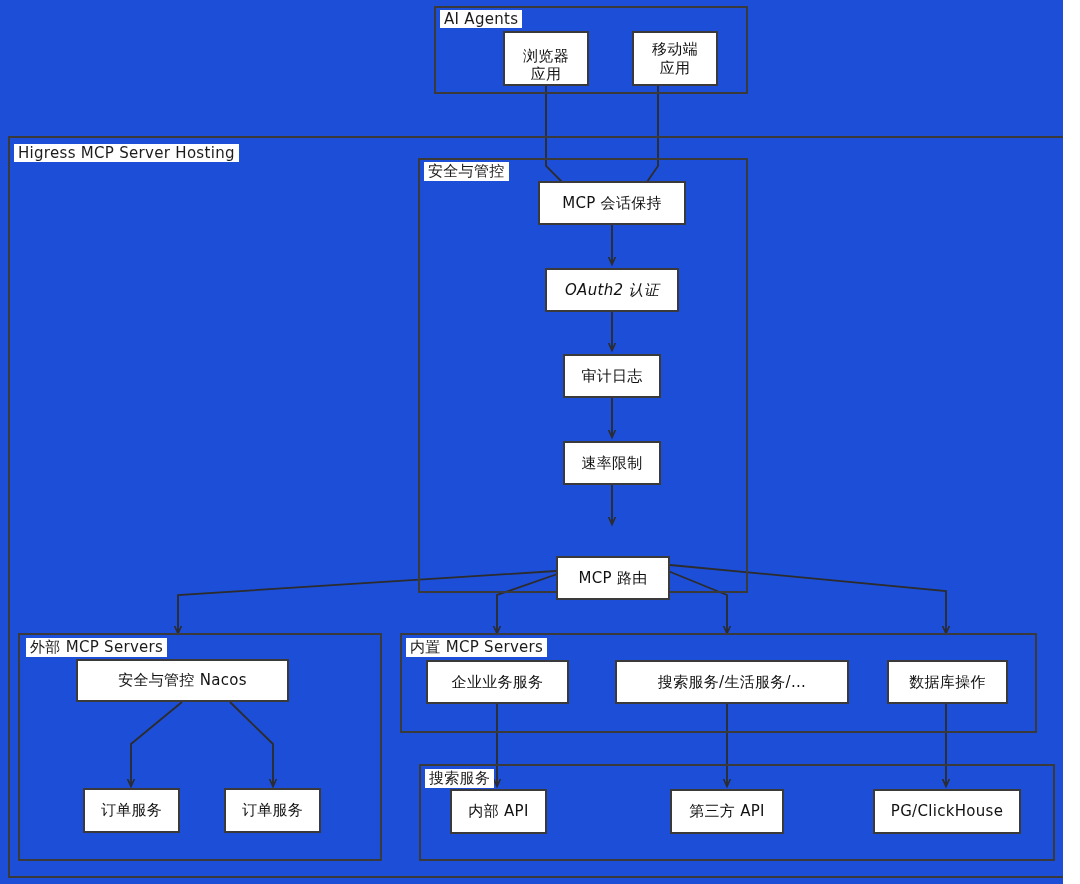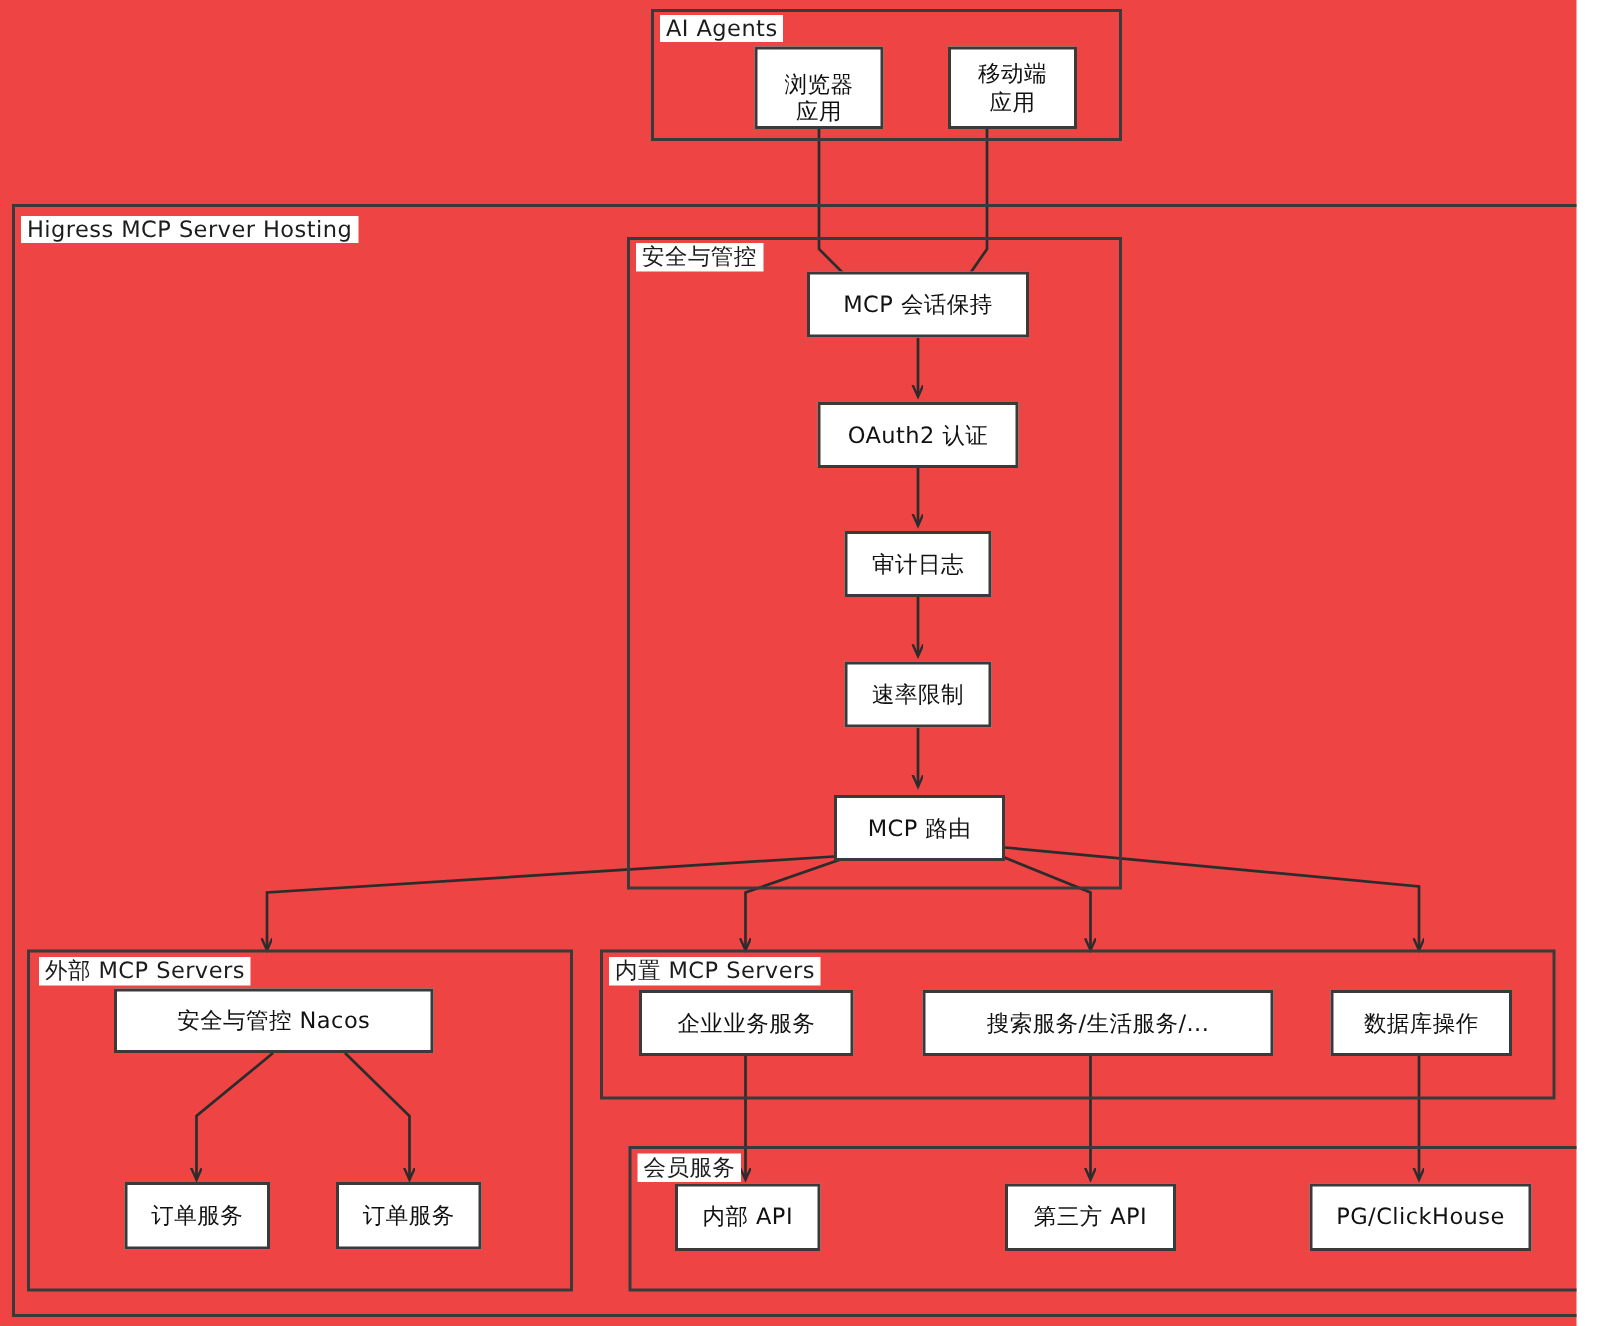--- a/index.html
+++ b/index.html
@@ -1,17 +1,17 @@
 <!DOCTYPE html>
 <html><head>
 <meta charset="utf-8">
 <style>
   html,body{margin:0;padding:0;background:#ffffff;}
   body{font-family:"DejaVu Sans","Liberation Sans",sans-serif;}
-  #stage{position:relative;width:1051px;height:884px;background:#ef4444;overflow:hidden;}
+  #stage{position:relative;width:1051px;height:884px;background:#1d4ed8;overflow:hidden;padding-left:12px;}
   svg#wires{position:absolute;left:0;top:0;width:1080px;height:884px;pointer-events:none;}
 
   .grp{position:absolute;border:2px solid #3a3a3a;background:transparent;box-sizing:border-box;}
   .grp-label{position:absolute;background:#ffffff;padding:0 4px;white-space:nowrap;
              font-size:15px;color:#1c1c1c;letter-spacing:.3px;}
 
   .node{position:absolute;border:2px solid #3a3a3a;background:#ffffff;box-sizing:border-box;
         display:flex;align-items:center;justify-content:center;text-align:center;
         font-size:15px;color:#111;line-height:1.25;letter-spacing:.3px;}
   .node.two-line{flex-direction:column;}
@@ -76,48 +76,48 @@
   </div>
 
   <div class="grp" style="left:8px;top:136px;width:1064px;height:742px;"></div>
   <div class="grp-label" style="left:14px;top:144px;">Higress MCP Server Hosting</div>
 
   <div class="grp" style="left:418px;top:158px;width:330px;height:435px;"></div>
   <div class="grp-label" style="left:424px;top:162px;">安全与管控</div>
 
   <div class="node" style="left:538px;top:181px;width:148px;height:44px;">MCP 会话保持</div>
 
-  <div class="node" style="left:545px;top:268px;width:134px;height:44px;">OAuth2 认证</div>
+  <div class="node" style="left:545px;top:268px;width:134px;height:44px;font-style:italic;">OAuth2 认证</div>
 
   <div class="node" style="left:563px;top:441px;width:98px;height:44px;">速率限制</div>
 
   <div class="node" style="left:563px;top:354px;width:98px;height:44px;">审计日志</div>
 
-  <div class="node" style="left:556px;top:530px;width:114px;height:44px;">MCP 路由</div>
+  <div class="node" style="left:556px;top:556px;width:114px;height:44px;">MCP 路由</div>
 
   <div class="grp" style="left:18px;top:633px;width:364px;height:228px;"></div>
   <div class="grp-label" style="left:26px;top:638px;">外部 MCP Servers</div>
 
   <div class="node" style="left:76px;top:659px;width:213px;height:43px;">安全与管控 Nacos</div>
 
   <div class="node" style="left:83px;top:788px;width:97px;height:45px;">订单服务</div>
 
   <div class="node" style="left:224px;top:788px;width:97px;height:45px;">订单服务</div>
 
   <div class="grp" style="left:400px;top:633px;width:637px;height:100px;"></div>
   <div class="grp-label" style="left:406px;top:638px;">内置 MCP Servers</div>
 
   <div class="node" style="left:426px;top:660px;width:143px;height:44px;">企业业务服务</div>
 
   <div class="node" style="left:615px;top:660px;width:234px;height:44px;">搜索服务/生活服务/...</div>
 
   <div class="node" style="left:887px;top:660px;width:121px;height:44px;">数据库操作</div>
 
   <div class="grp" style="left:419px;top:764px;width:636px;height:97px;"></div>
-  <div class="grp-label" style="left:425px;top:769px;">会员服务</div>
+  <div class="grp-label" style="left:425px;top:769px;">搜索服务</div>
 
   <div class="node" style="left:670px;top:789px;width:114px;height:45px;">第三方 API</div>
 
   <div class="node" style="left:450px;top:789px;width:97px;height:45px;">内部 API</div>
 
   <div class="node" style="left:873px;top:789px;width:148px;height:45px;">PG/ClickHouse</div>
 
 </div>
 
 </body></html>

